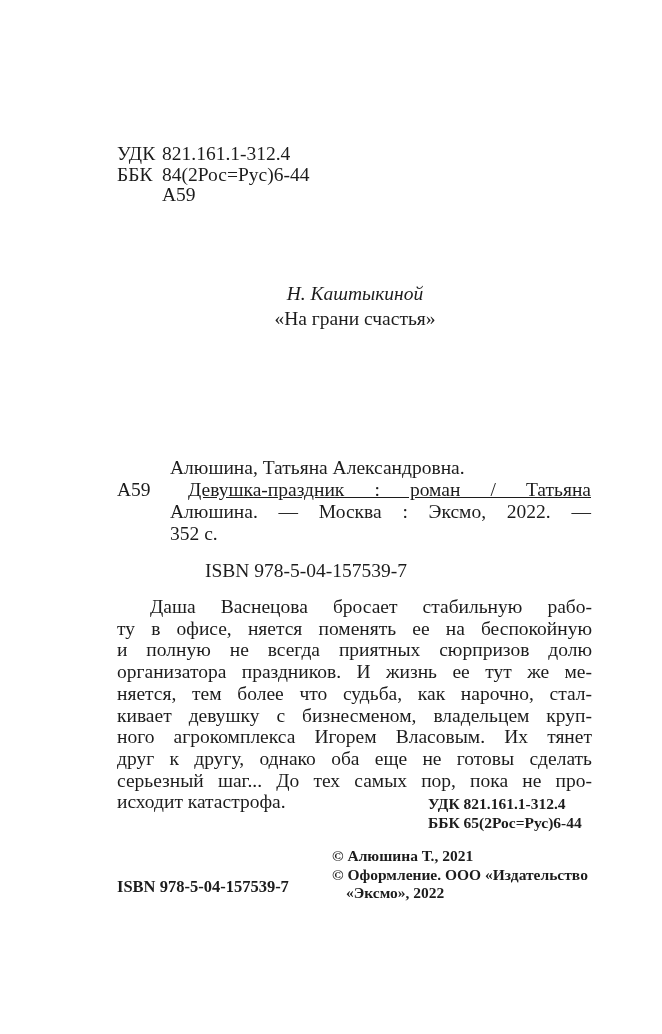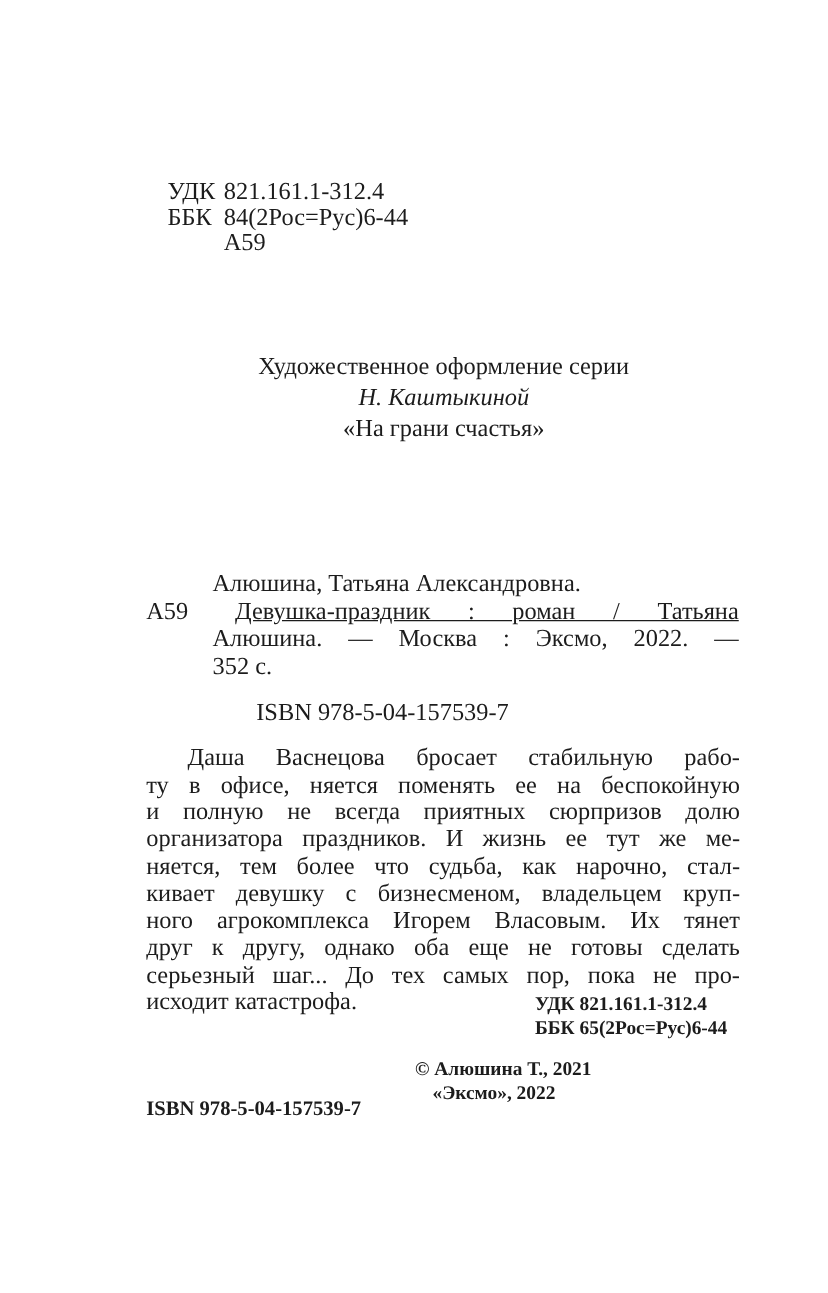--- a/index.html
+++ b/index.html
@@ -8,21 +8,21 @@
     width:662px;height:1034px;
     background:#ffffff;
     color:#1c1c1c;
     font-family:"Liberation Serif","DejaVu Serif",serif;
     overflow:hidden;
   }
   .abs{position:absolute;}
 
   
   .udk-top{left:117px;top:144px;font-size:19.5px;line-height:20.5px;}
-  .udk-top .row{display:flex;margin-left:17px;}
+  .udk-top .row{display:flex;}
   .udk-top .lbl{width:45px;flex:0 0 45px;}
 
   
   .series{left:117px;top:281px;width:476px;text-align:center;
           font-size:19.5px;line-height:25px;}
   .series .para2{margin-top:12px;}
   .italic{font-style:italic;}
 
   
   .bib-sign{left:117px;top:479px;font-size:19.5px;line-height:22px;}
@@ -63,21 +63,20 @@
       <span class="lbl">ББК</span>
       <span class="val">84(2Рос=Рус)6-44</span>
     </div>
     <div class="row">
       <span class="lbl"></span>
       <span class="val">А59</span>
     </div>
   </div>
 
   <div class="abs series">
-    <div>Художественное оформление серии</div>
     <div class="italic">Н. Каштыкиной</div>
     <div>«На грани счастья»</div>
   </div>
 
   <div class="abs bib-sign">А59</div>
 
   <div class="abs bib">
     <div class="author">Алюшина, Татьяна Александровна.</div>
     <div class="j indent">Девушка-праздник : роман / Татьяна</div>
     <div class="j">Алюшина. — Москва : Эксмо, 2022. —</div>
@@ -99,18 +98,19 @@
     <div class="line last">исходит катастрофа.</div>
   </div>
 
   <div class="abs codes-bottom">
     <div>УДК 821.161.1-312.4</div>
     <div>ББК 65(2Рос=Рус)6-44</div>
   </div>
 
   <div class="abs copyright">
     <div>© Алюшина Т., 2021</div>
+    <div>© Оформление. ООО «Издательство</div>
     <div class="cont">«Эксмо», 2022</div>
   </div>
 
   <div class="abs isbn-bottom">ISBN 978-5-04-157539-7</div>
 
 </div>
 
 </body></html>

